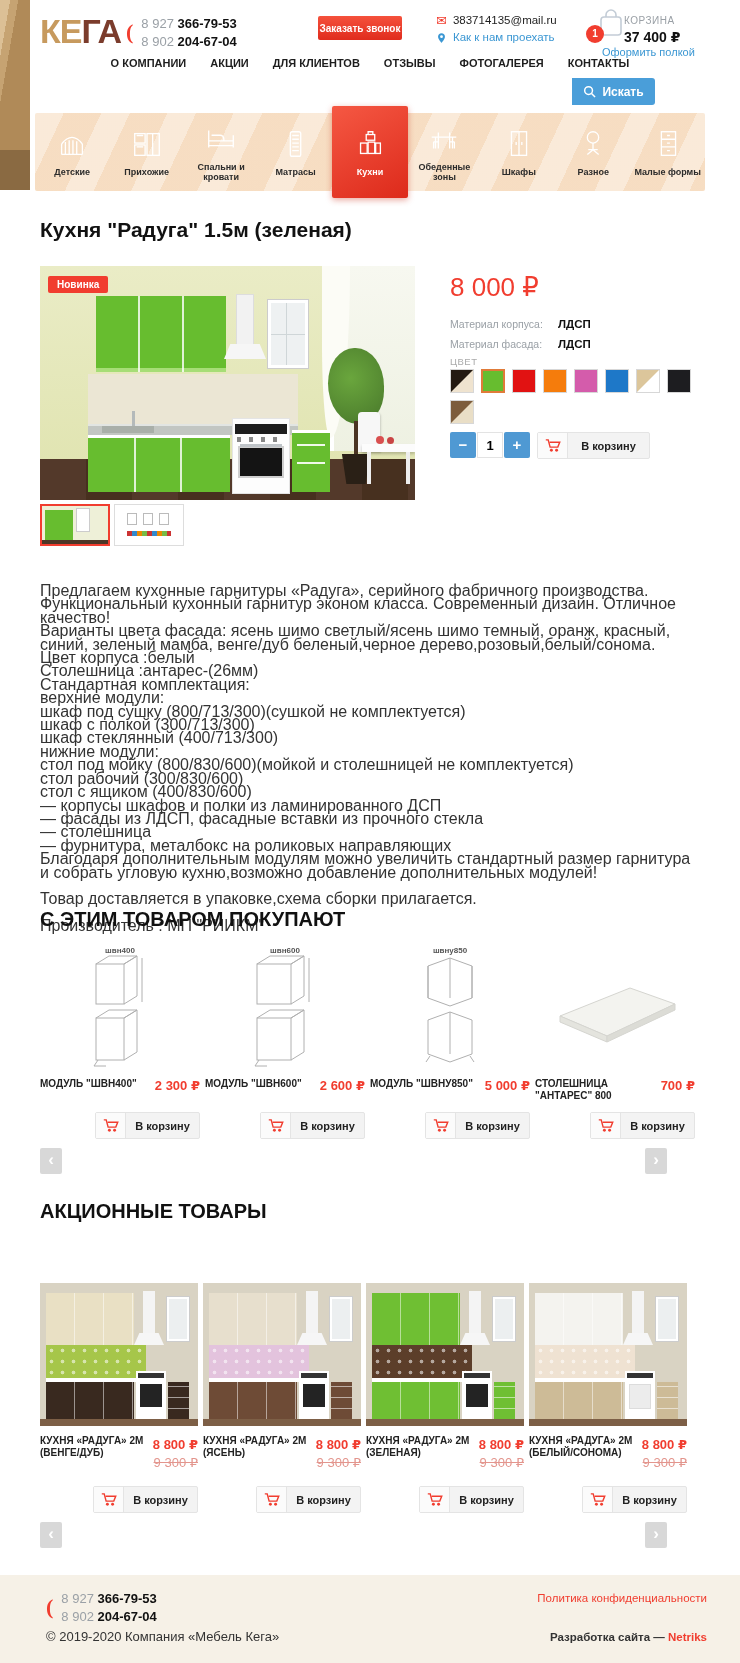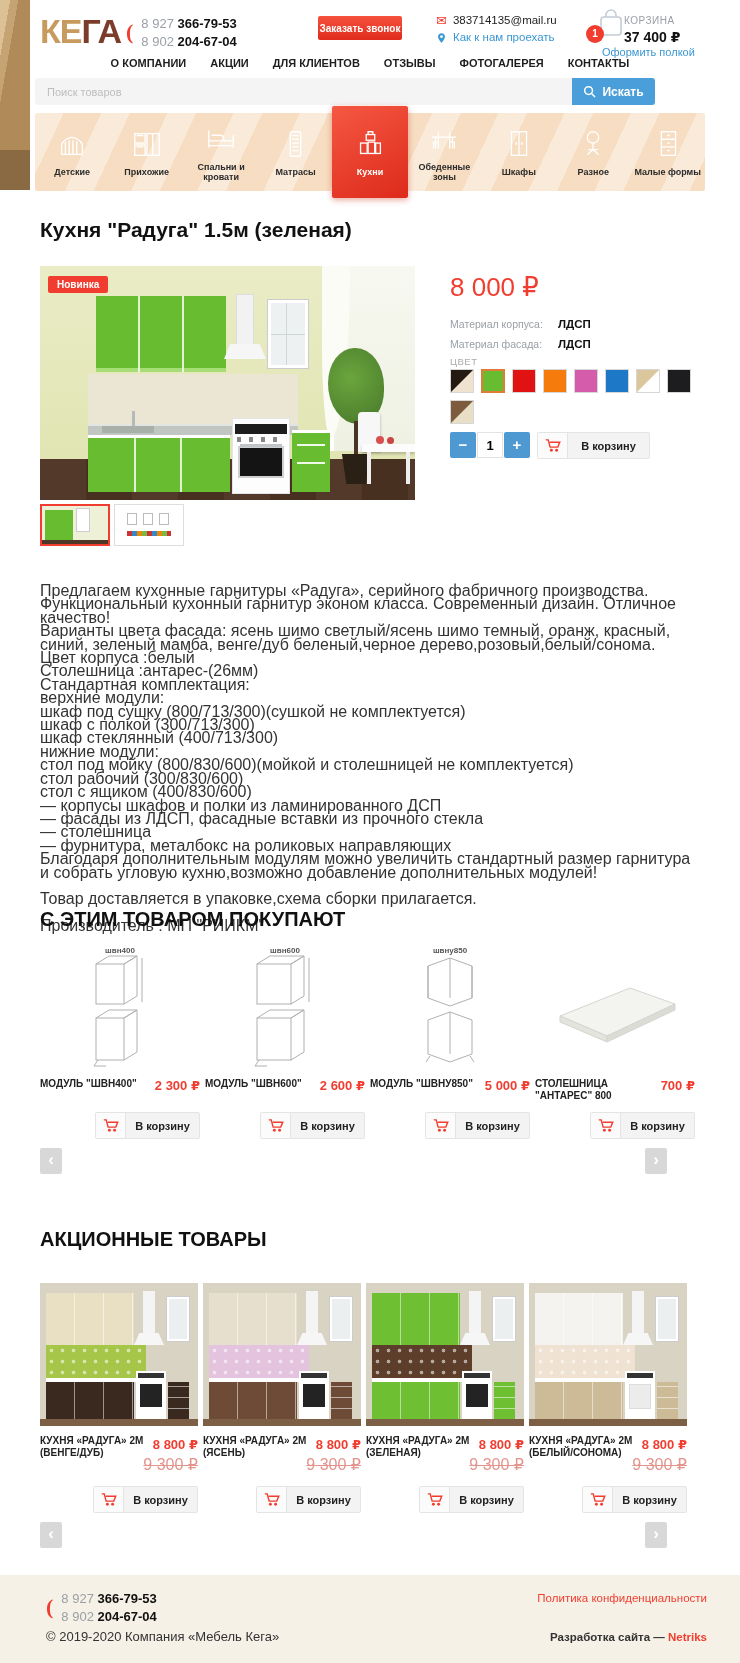--- a/index.html
+++ b/index.html
@@ -96,21 +96,21 @@
   .h2{position:absolute;left:40px;font-size:20px;font-weight:700;color:#111}
 
   
   .r-card{position:absolute;top:944px;width:160px}
   .r-draw{position:relative;width:160px;height:128px;background:#fff}
   .r-draw .dl{position:absolute;left:0;top:2px;width:100%;text-align:center;font-size:8px;font-weight:700;color:#555}
   .nrow{position:absolute;left:0;top:134px;width:160px;display:flex;align-items:flex-start}
   .nrow .nm{flex:1;font-size:10px;font-weight:700;color:#222;line-height:12px;white-space:pre-line}
   .nrow .pr{font-size:13px;font-weight:700;color:var(--red);white-space:nowrap;text-align:right}
   .nrow .prcol{text-align:right}
-  .nrow .old{font-size:16px;color:#e3958d;text-decoration:line-through;margin-top:2px}
+  .nrow .old{font-size:13px;color:#e3958d;text-decoration:line-through;margin-top:2px}
   .card-btn{position:absolute;right:0;width:105px}
   .r-card .card-btn{top:168px}
 
   
   .p-card{position:absolute;top:1283px;width:158px}
   .p-card .nrow{top:152px;width:158px}
   .p-card .card-btn{top:203px}
   .pk{position:relative;width:158px;height:143px;background:#d9d3c3;overflow:hidden;cursor:pointer}
   .pk div{position:absolute}
   .pk-upper{left:6px;top:10px;width:88px;height:52px}
@@ -192,21 +192,20 @@
 
   <div class="nav">
     <span>О КОМПАНИИ</span>
     <span>АКЦИИ</span>
     <span>ДЛЯ КЛИЕНТОВ</span>
     <span>ОТЗЫВЫ</span>
     <span>ФОТОГАЛЕРЕЯ</span>
     <span>КОНТАКТЫ</span>
   </div>
 
-  <input class="search-input" placeholder="Поиск товаров" style="">
   <button class="search-btn">
     <svg width="13" height="13" viewBox="0 0 14 14">
         <circle cx="6" cy="6" r="4.2" fill="none" stroke="#fff" stroke-width="1.6"></circle>
         <path d="M9.2 9.2 13 13" stroke="#fff" stroke-width="1.6"></path>
       </svg>
     <span>Искать</span>
   </button>
 
   <div class="catbar">
     <div class="cat-cell">
@@ -497,21 +496,21 @@
             <circle cx="14.5" cy="15" r="1.8" fill="#f13d2f"></circle>
           </svg>
         </span>
       <span class="tx">В корзину</span>
     </div>
   </div>
 
   <div class="arrow" style="left:40px;top:1148px">‹</div>
   <div class="arrow" style="left:645px;top:1148px">›</div>
 
-  <h2 class="h2" style="top:1228px">АКЦИОННЫЕ ТОВАРЫ</h2>
+  <h2 class="h2" style="top:1200px">АКЦИОННЫЕ ТОВАРЫ</h2>
 
   <div class="p-card" style="left:40px">
     <div class="pk">
       <div class="pk-upper" style="background: rgb(233, 224, 196);"></div>
       <div class="pk-hoodch"></div>
         <div class="pk-hoodcap"></div>
       <div class="pk-glass"></div>
       <div class="pk-splash" style="background: rgb(166, 198, 74);"></div>
       <div class="pk-counter"></div>
       <div class="pk-lower" style="background: rgb(57, 41, 31);"></div>

